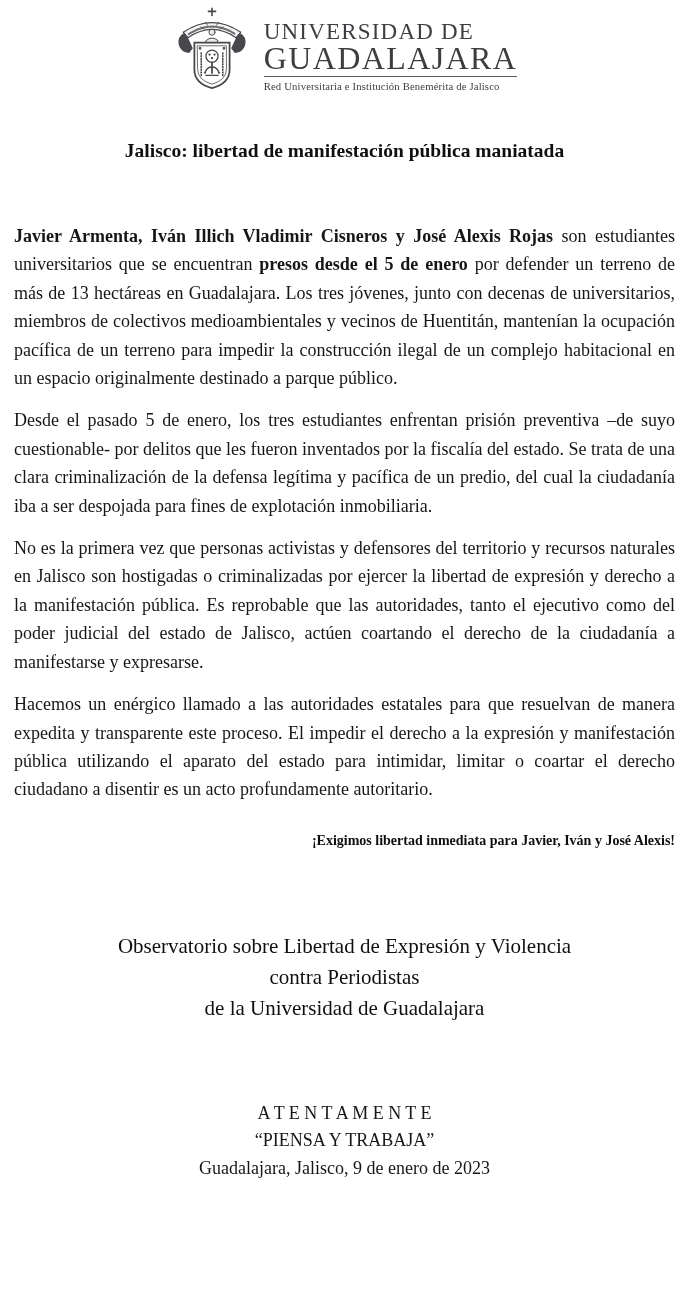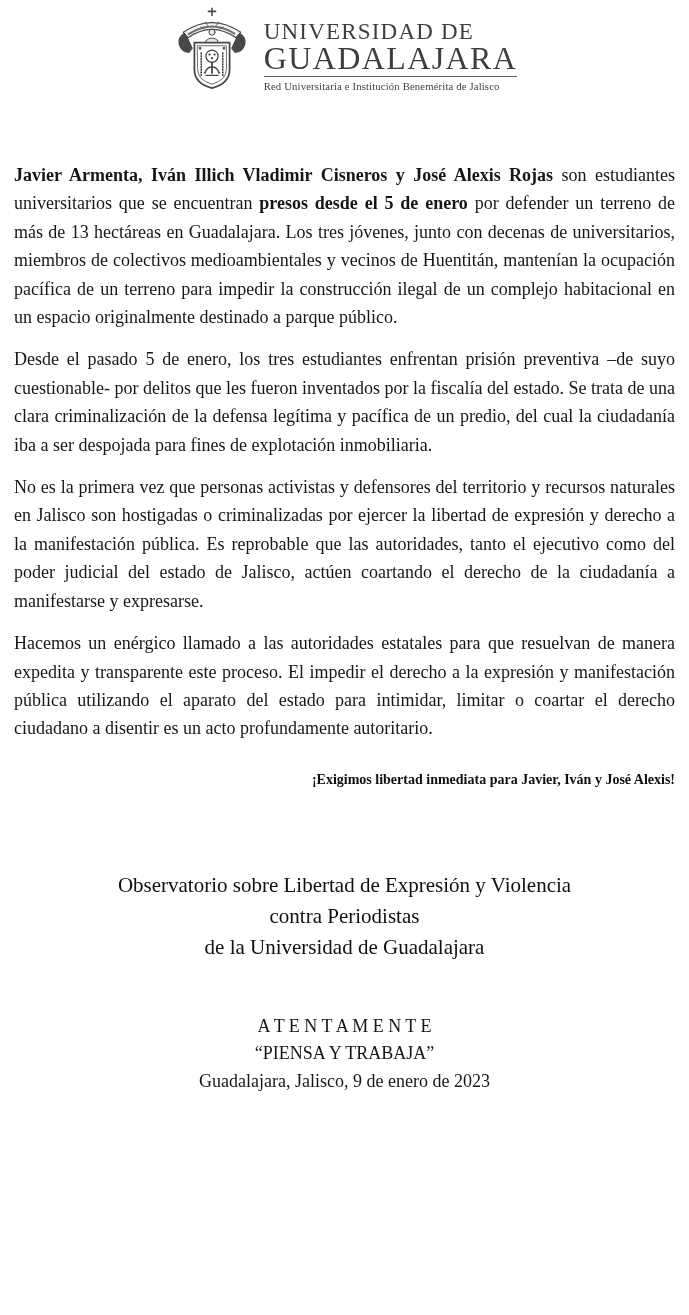--- a/index.html
+++ b/index.html
@@ -75,21 +75,21 @@
   }
   .signature {
     margin-top: 77px;
     text-align: center;
     font-size: 21px;
     line-height: 31px;
     font-weight: normal;
     color: #0f0f0f;
   }
   .closing {
-    margin-top: 50px;
+    margin-top: 76px;
     text-align: center;
     font-size: 18px;
     line-height: 27.5px;
     color: #161616;
   }
 </style>
 </head>
 <body>
 
 <div class="page">
@@ -133,20 +133,21 @@
       </svg>
     </div>
     <div class="brand">
       <div class="brand-name1">UNIVERSIDAD DE</div>
       <div class="brand-name2">GUADALAJARA</div>
       <hr class="brand-rule">
       <div class="brand-tagline">Red Universitaria e Institución Benemérita de Jalisco</div>
     </div>
   </div>
 
+  <h1 class="doc-title">Jalisco: libertad de manifestación pública maniatada</h1>
 
   <div class="body-copy">
     <p class="first"><b>Javier Armenta, Iván Illich Vladimir Cisneros y José Alexis Rojas</b><span> son estudiantes universitarios que se encuentran </span><b>presos desde el 5 de enero</b><span> por defender un terreno de más de 13 hectáreas en Guadalajara. Los tres jóvenes, junto con decenas de universitarios, miembros de colectivos medioambientales y vecinos de Huentitán, mantenían la ocupación pacífica de un terreno para impedir la construcción ilegal de un complejo habitacional en un espacio originalmente destinado a parque público.</span></p>
 
     <p>Desde el pasado 5 de enero, los tres estudiantes enfrentan prisión preventiva –de suyo cuestionable- por delitos que les fueron inventados por la fiscalía del estado. Se trata de una clara criminalización de la defensa legítima y pacífica de un predio, del cual la ciudadanía iba a ser despojada para fines de explotación inmobiliaria.</p>
 
     <p>No es la primera vez que personas activistas y defensores del territorio y recursos naturales en Jalisco son hostigadas o criminalizadas por ejercer la libertad de expresión y derecho a la manifestación pública. Es reprobable que las autoridades, tanto el ejecutivo como del poder judicial del estado de Jalisco, actúen coartando el derecho de la ciudadanía a manifestarse y expresarse.</p>
 
     <p>Hacemos un enérgico llamado a las autoridades estatales para que resuelvan de manera expedita y transparente este proceso. El impedir el derecho a la expresión y manifestación pública utilizando el aparato del estado para intimidar, limitar o coartar el derecho ciudadano a disentir es un acto profundamente autoritario.</p>
   </div>

